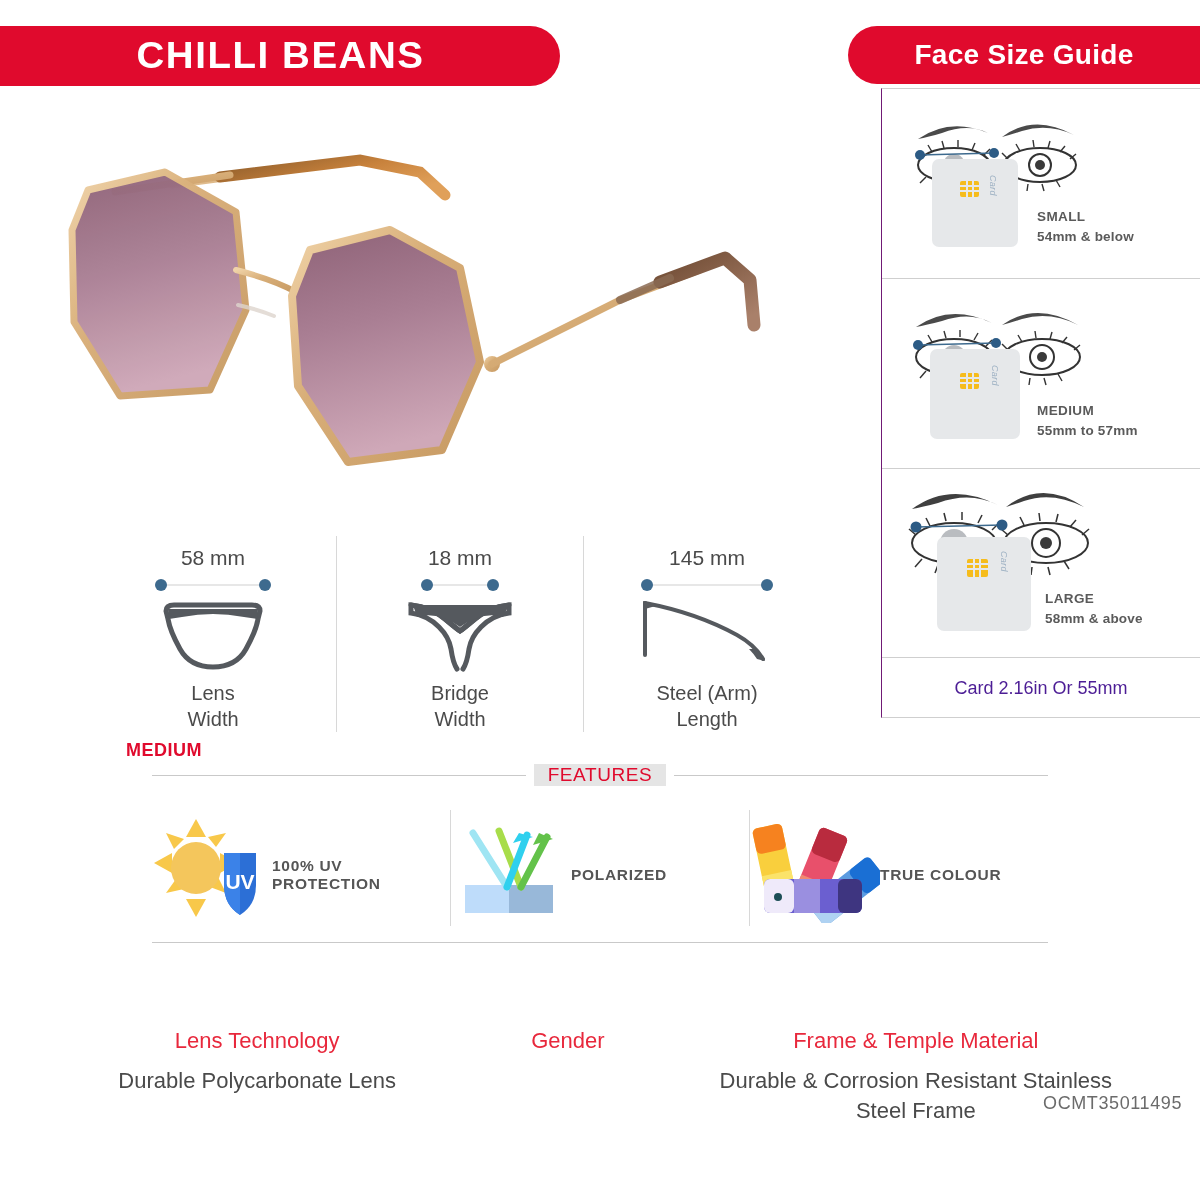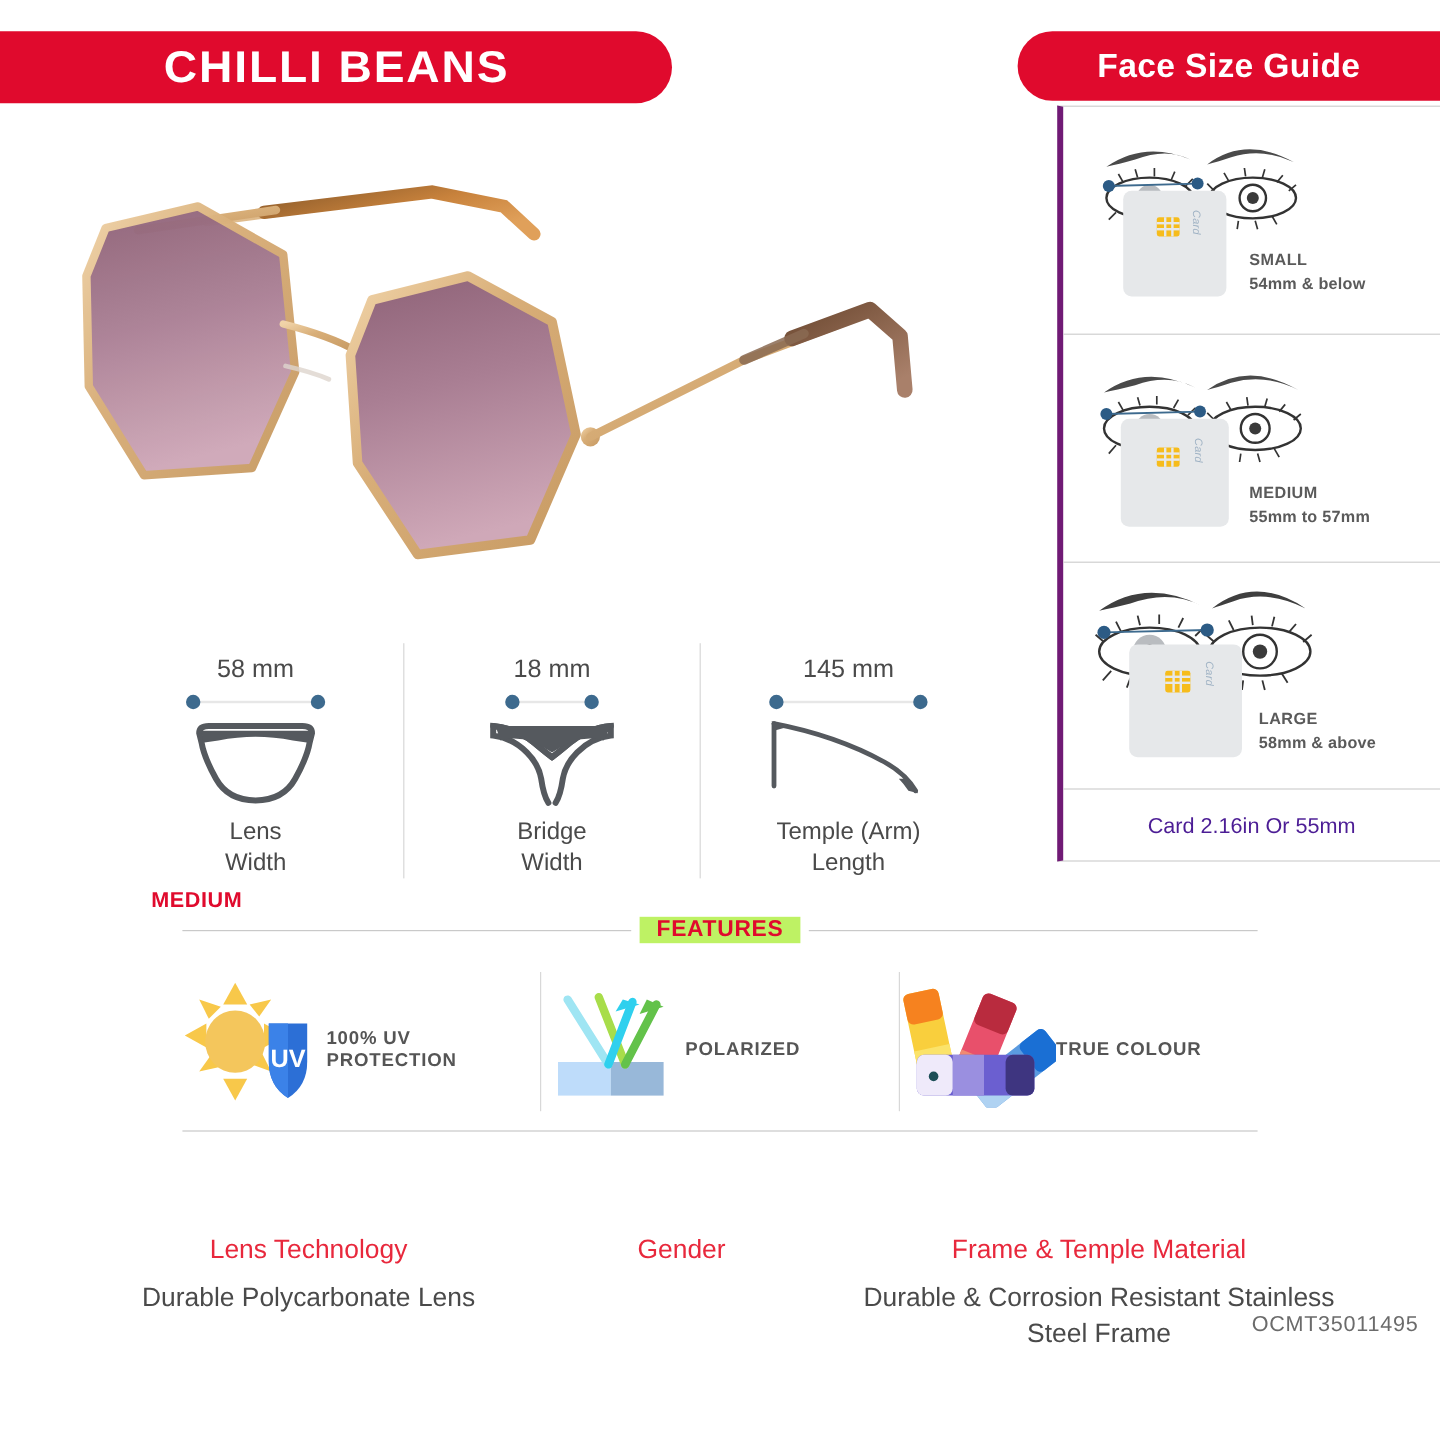--- a/index.html
+++ b/index.html
@@ -35,21 +35,21 @@
     padding-right: 40px;
   }
   .guide-banner .txt {
     color: #fff; font-weight: bold; font-size: 28px; letter-spacing: .3px;
   }
 
   
   .face-panel {
     position: absolute; left: 881px; top: 88px;
     width: 319px; height: 630px;
-    border-left: 5px solid #701a75;
+    border-left: 1px solid #701a75;
     border-top: 1px solid #cfcfcf;
     border-bottom: 1px solid #cfcfcf;
   }
   .face-row { position: relative; height: 190px; border-bottom: 1px solid #cfcfcf; }
   .face-row:nth-child(3) { height: 189px; }
   .face-foot {
     height: 60px; display: flex; align-items: center; justify-content: center;
   }
   .face-foot .txt { font-size: 18px; color: #4c1d95; }
 
@@ -89,21 +89,21 @@
   .m-icon { height: 78px; display: flex; align-items: center; justify-content: center; margin-top: 4px; }
   .m-name { font-size: 20px; color: #4a4a4a; text-align: center; line-height: 1.3; margin-top: 6px; }
   .size-tag { position: absolute; left: 126px; top: 740px; font-size: 18px; font-weight: bold; color: #E00A2D; letter-spacing: .5px; }
 
   
   .features { position: absolute; left: 152px; top: 762px; width: 896px; }
   .feat-head { position: relative; height: 26px; display: flex; align-items: center; justify-content: center; }
   .feat-head .rule { position: absolute; top: 13px; height: 1px; background: #c9c9c9; }
   .feat-head .rule.l { left: 0; width: 374px; }
   .feat-head .rule.r { right: 0; width: 374px; }
-  .feat-head .txt { position: relative; background: #bef264; padding: 0 14px; color: #E00A2D; font-weight: bold; font-size: 19px; letter-spacing: .6px; }
+  .feat-head .txt { position: relative; background: #e5e5e5; padding: 0 14px; color: #E00A2D; font-weight: normal; font-size: 19px; letter-spacing: .6px; }
   .feat-row { display: flex; margin-top: 22px; padding-bottom: 16px; border-bottom: 1px solid #c9c9c9; }
   .feat { flex: 1; display: flex; flex-direction: row; align-items: center; }
   .feat + .feat { border-left: 1px solid #d8d8d8; }
   .feat-icon { height: 116px; display: flex; align-items: center; justify-content: center; }
   .feat-label { margin-top: 14px; font-size: 15.5px; font-weight: bold; color: #555; letter-spacing: .7px; }
 
   
   .specs { position: absolute; left: 80px; top: 1028px; width: 1050px; display: flex; }
   .spec { flex: 1; text-align: center; padding: 0 8px; }
   .spec.tech { flex: 1.05; }
@@ -383,21 +383,21 @@
       </div>
       <div class="m-icon">
         <svg viewBox="0 0 140 76" width="140" height="76">
           <path d="M8 6 L8 58" stroke="#55595e" stroke-width="4" stroke-linecap="round"></path>
           <path d="M8 6 Q60 16 100 38 Q118 48 126 62" fill="none" stroke="#55595e" stroke-width="4" stroke-linecap="round"></path>
           <path d="M6 4 L22 8 L8 12 Z" fill="#55595e"></path>
           <path d="M118 52 Q126 58 128 64 L120 62 Q116 56 112 52 Z" fill="#55595e"></path>
         </svg>
       </div>
       <span class="m-name">
-        <span>Temple (Arm)</span><br>
+        <span>Steel (Arm)</span><br>
         <span>Length</span>
       </span>
     </div>
   </div>
 
   <span class="size-tag">MEDIUM</span>
 
   <div class="features">
     <div class="feat-head">
       <span class="rule l"></span>

